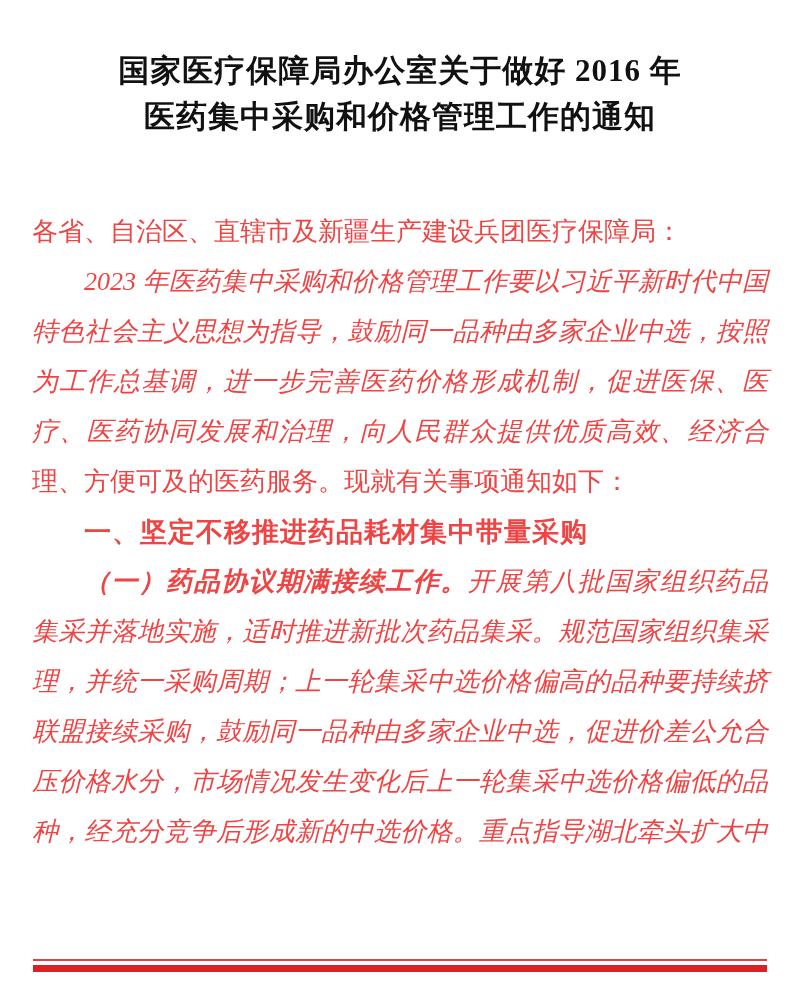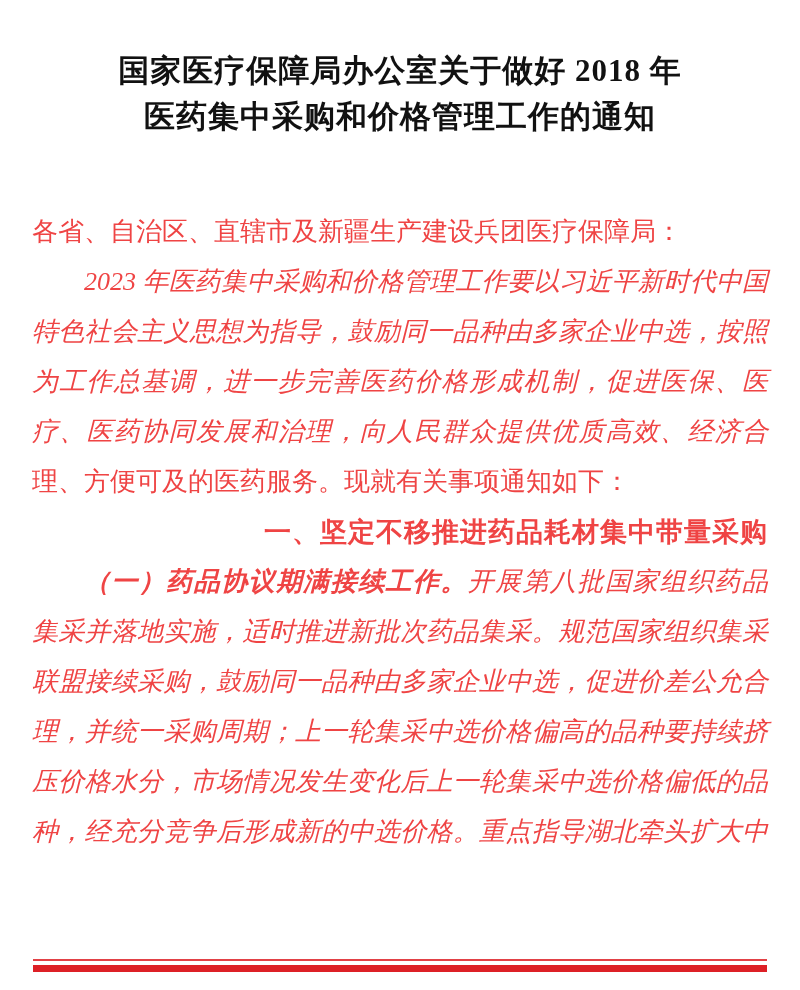--- a/index.html
+++ b/index.html
@@ -49,21 +49,20 @@
     font-style: italic;
   }
   .indent {
     text-indent: 52px;
   }
   .heading {
     font-family: "Liberation Sans", "DejaVu Sans", sans-serif;
     font-weight: bold;
     font-size: 27px;
     letter-spacing: 1px;
-    text-align: right;
   }
   .lead {
     font-weight: bold;
   }
   .red-line {
     position: absolute;
     left: 33px;
     width: 734px;
     background: #dd2026;
   }
@@ -76,38 +75,38 @@
     top: 965px;
     height: 7px;
   }
 </style>
 </head>
 <body>
 
 <div class="page">
 
   <h1 class="doc-title">
-    <span class="title-line">国家医疗保障局办公室关于做好 2018 年</span>
+    <span class="title-line">国家医疗保障局办公室关于做好 2016 年</span>
     <span class="title-line">医药集中采购和价格管理工作的通知</span>
   </h1>
 
   <div class="doc-body">
     <div class="line">各省、自治区、直辖市及新疆生产建设兵团医疗保障局：</div>
     <div class="line indent just">2023 年医药集中采购和价格管理工作要以习近平新时代中国</div>
     <div class="line just">特色社会主义思想为指导，鼓励同一品种由多家企业中选，按照</div>
     <div class="line just">为工作总基调，进一步完善医药价格形成机制，促进医保、医</div>
     <div class="line just">疗、医药协同发展和治理，向人民群众提供优质高效、经济合</div>
     <div class="line">理、方便可及的医药服务。现就有关事项通知如下：</div>
     <div class="line heading indent">一、坚定不移推进药品耗材集中带量采购</div>
     <div class="line indent just">
       <span class="lead">（一）药品协议期满接续工作。</span><span>开展第八批国家组织药品</span>
     </div>
     <div class="line just">集采并落地实施，适时推进新批次药品集采。规范国家组织集采</div>
+    <div class="line just">理，并统一采购周期；上一轮集采中选价格偏高的品种要持续挤</div>
     <div class="line just">联盟接续采购，鼓励同一品种由多家企业中选，促进价差公允合</div>
-    <div class="line just">理，并统一采购周期；上一轮集采中选价格偏高的品种要持续挤</div>
     <div class="line just">压价格水分，市场情况发生变化后上一轮集采中选价格偏低的品</div>
     <div class="line just">种，经充分竞争后形成新的中选价格。重点指导湖北牵头扩大中</div>
   </div>
 
   <div class="red-line thin"></div>
   <div class="red-line thick"></div>
 
 </div>
 
 </body></html>

